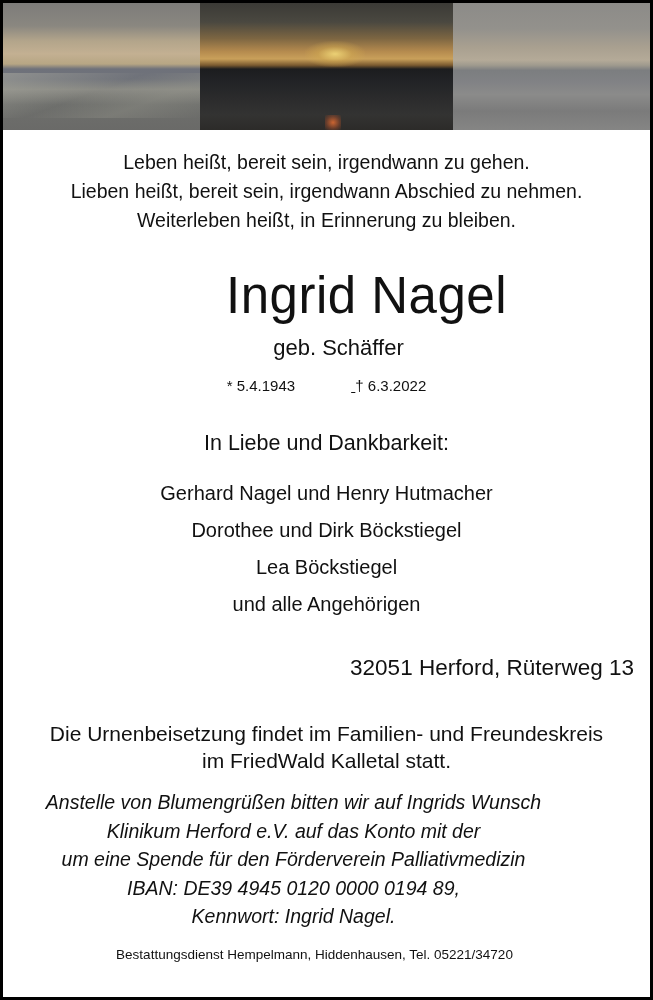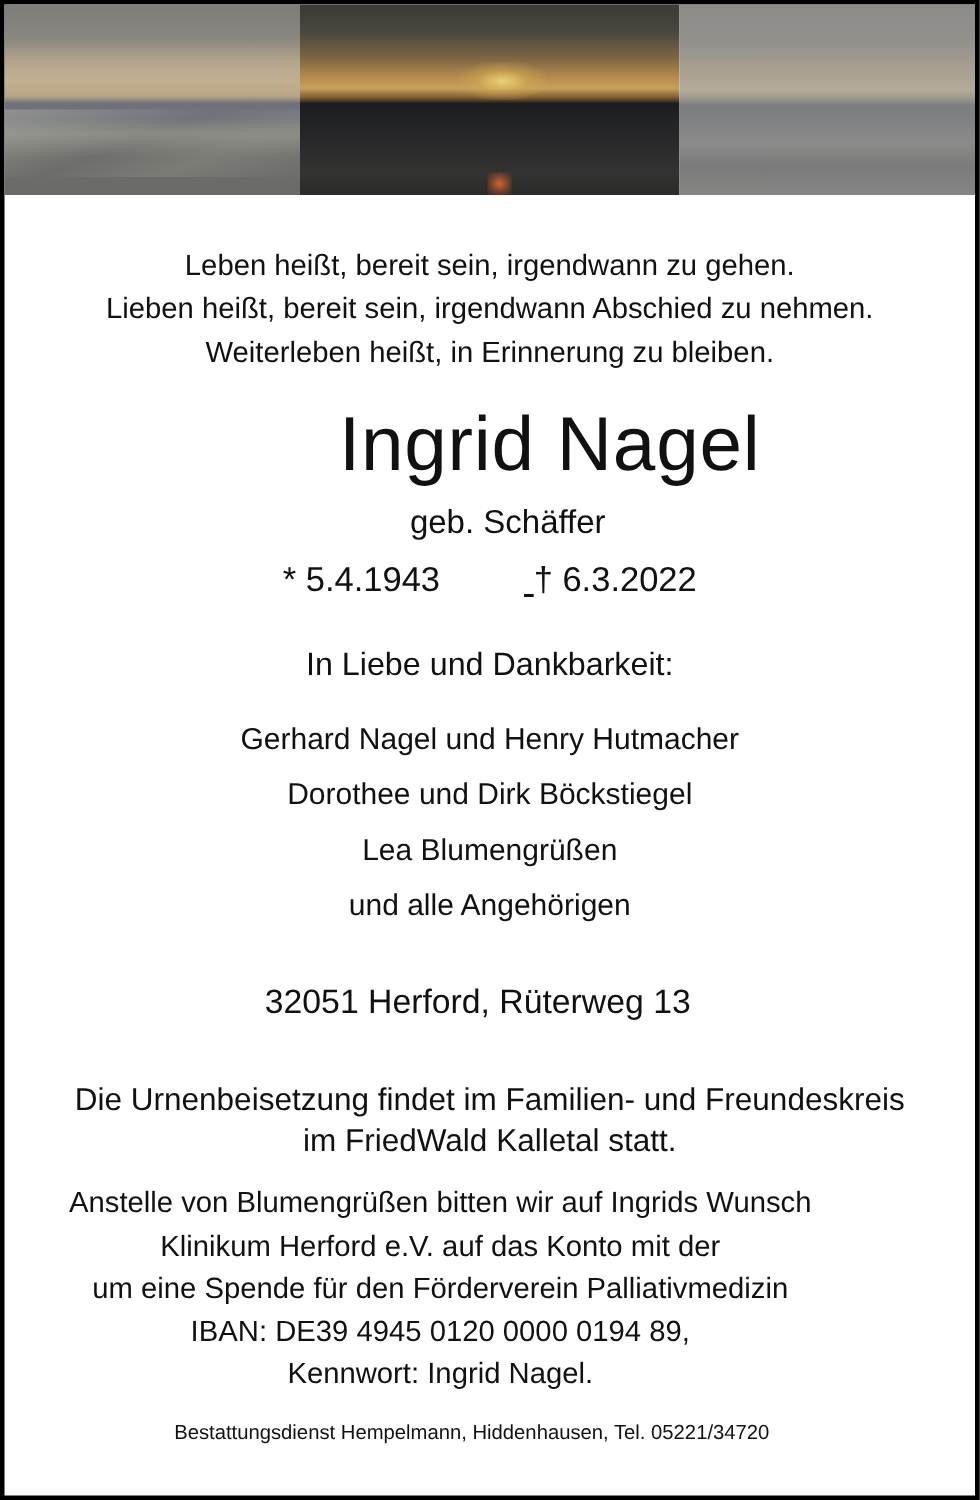--- a/index.html
+++ b/index.html
@@ -45,56 +45,56 @@
       background: radial-gradient(ellipse at center, rgba(230,110,50,0.85) 0%, rgba(180,80,40,0.4) 60%, rgba(0,0,0,0) 100%);
     }
     .panel.right {
       left: 450px; width: 197px;
       background:
         linear-gradient(180deg,
           #8c8b88 0%, #93918c 20%, #a9a090 35%, #b4aa98 45%, #9f9a8e 49%,
           #7c7e80 53%, #818285 62%, #8b8b8a 72%, #7b7b7b 85%, #858584 100%);
     }
     .verse {
-      position: absolute; top: 160px; left: 0; width: 647px;
+      position: absolute; top: 145px; left: 0; width: 647px;
       font-size: 19.5px; line-height: 29px;
     }
     .name {
       position: absolute; top: 258px; left: 0; width: 647px;
       font-size: 51px; line-height: 70px; letter-spacing: 0.5px; padding-left: 40px;
     }
     .maiden {
       position: absolute; top: 329px; left: 0; width: 647px;
       font-size: 22px; line-height: 32px; padding-left: 12px;
     }
     .dates {
       position: absolute; top: 366px; left: 0; width: 647px;
-      font-size: 23px; line-height: 34px; text-decoration: underline;
+      font-size: 15px; line-height: 34px; text-decoration: underline;
     }
     .dates span { display: inline-block; }
     .dates .birth { margin-right: 56px; }
     .dankbar {
       position: absolute; top: 424px; left: 0; width: 647px;
       font-size: 21.5px; line-height: 32px;
     }
     .mourners {
       position: absolute; top: 472px; left: 0; width: 647px;
       font-size: 20px; line-height: 37px;
     }
     .address {
       position: absolute; top: 648px; left: 0; width: 631px;
-      font-size: 22.5px; line-height: 34px;
+      font-size: 22.5px; line-height: 34px; text-align: right;
     }
     .burial {
       position: absolute; top: 717px; left: 0; width: 647px;
       font-size: 21px; line-height: 27px;
     }
     .donation {
       position: absolute; top: 785px; left: 0; width: 581px;
-      font-size: 19.5px; line-height: 28.5px;
+      font-size: 19.5px; line-height: 28.5px; font-style: italic;
     }
     .undertaker {
       position: absolute; top: 942px; left: 0; width: 623px;
       font-size: 13.5px; line-height: 20px;
     }
     .line { display: block; white-space: nowrap; }
   </style>
 </head>
 <body>
 
@@ -118,21 +118,21 @@
   <div class="dates">
     <span class="birth">* 5.4.1943</span>
     <span class="death">† 6.3.2022</span>
   </div>
 
   <div class="dankbar">In Liebe und Dankbarkeit:</div>
 
   <div class="mourners">
     <span class="line">Gerhard Nagel und Henry Hutmacher</span>
     <span class="line">Dorothee und Dirk Böckstiegel</span>
-    <span class="line">Lea Blumengrüßen</span>
+    <span class="line">Lea Böckstiegel</span>
     <span class="line">und alle Angehörigen</span>
   </div>
 
   <div class="address">32051 Herford, Rüterweg 13</div>
 
   <div class="burial">
     <span class="line">Die Urnenbeisetzung findet im Familien- und Freundeskreis</span>
     <span class="line">im FriedWald Kalletal statt.</span>
   </div>
 

